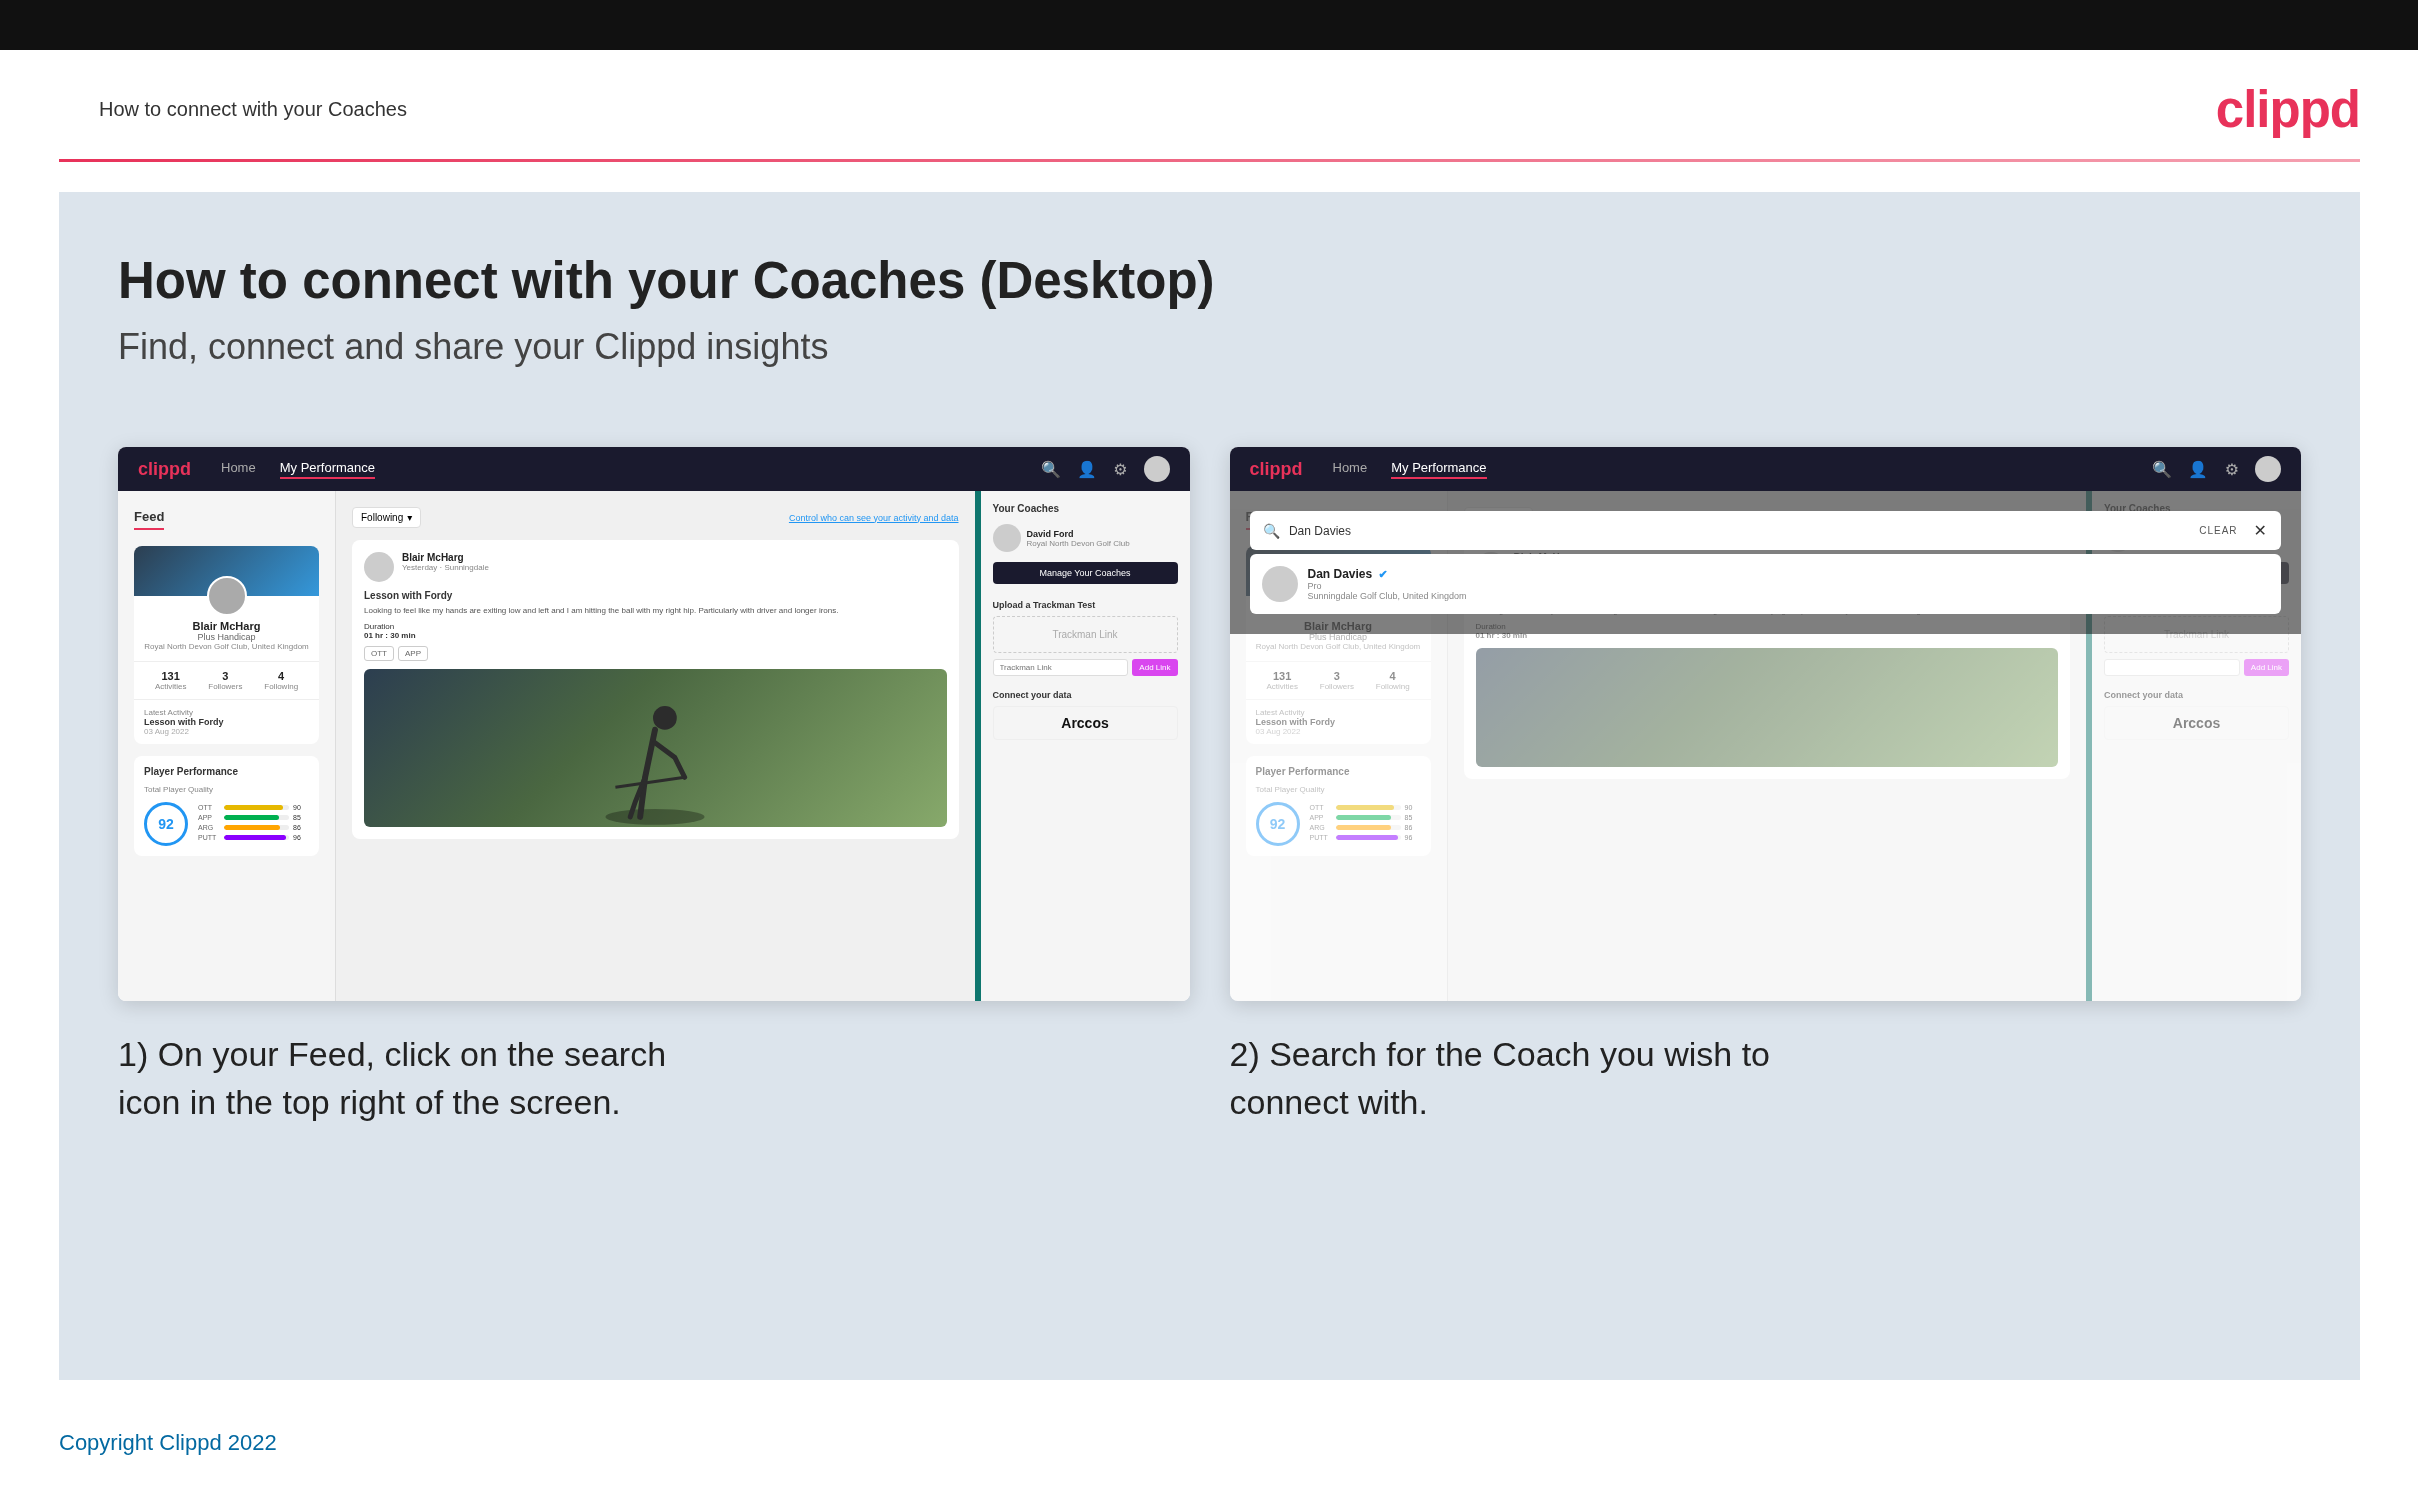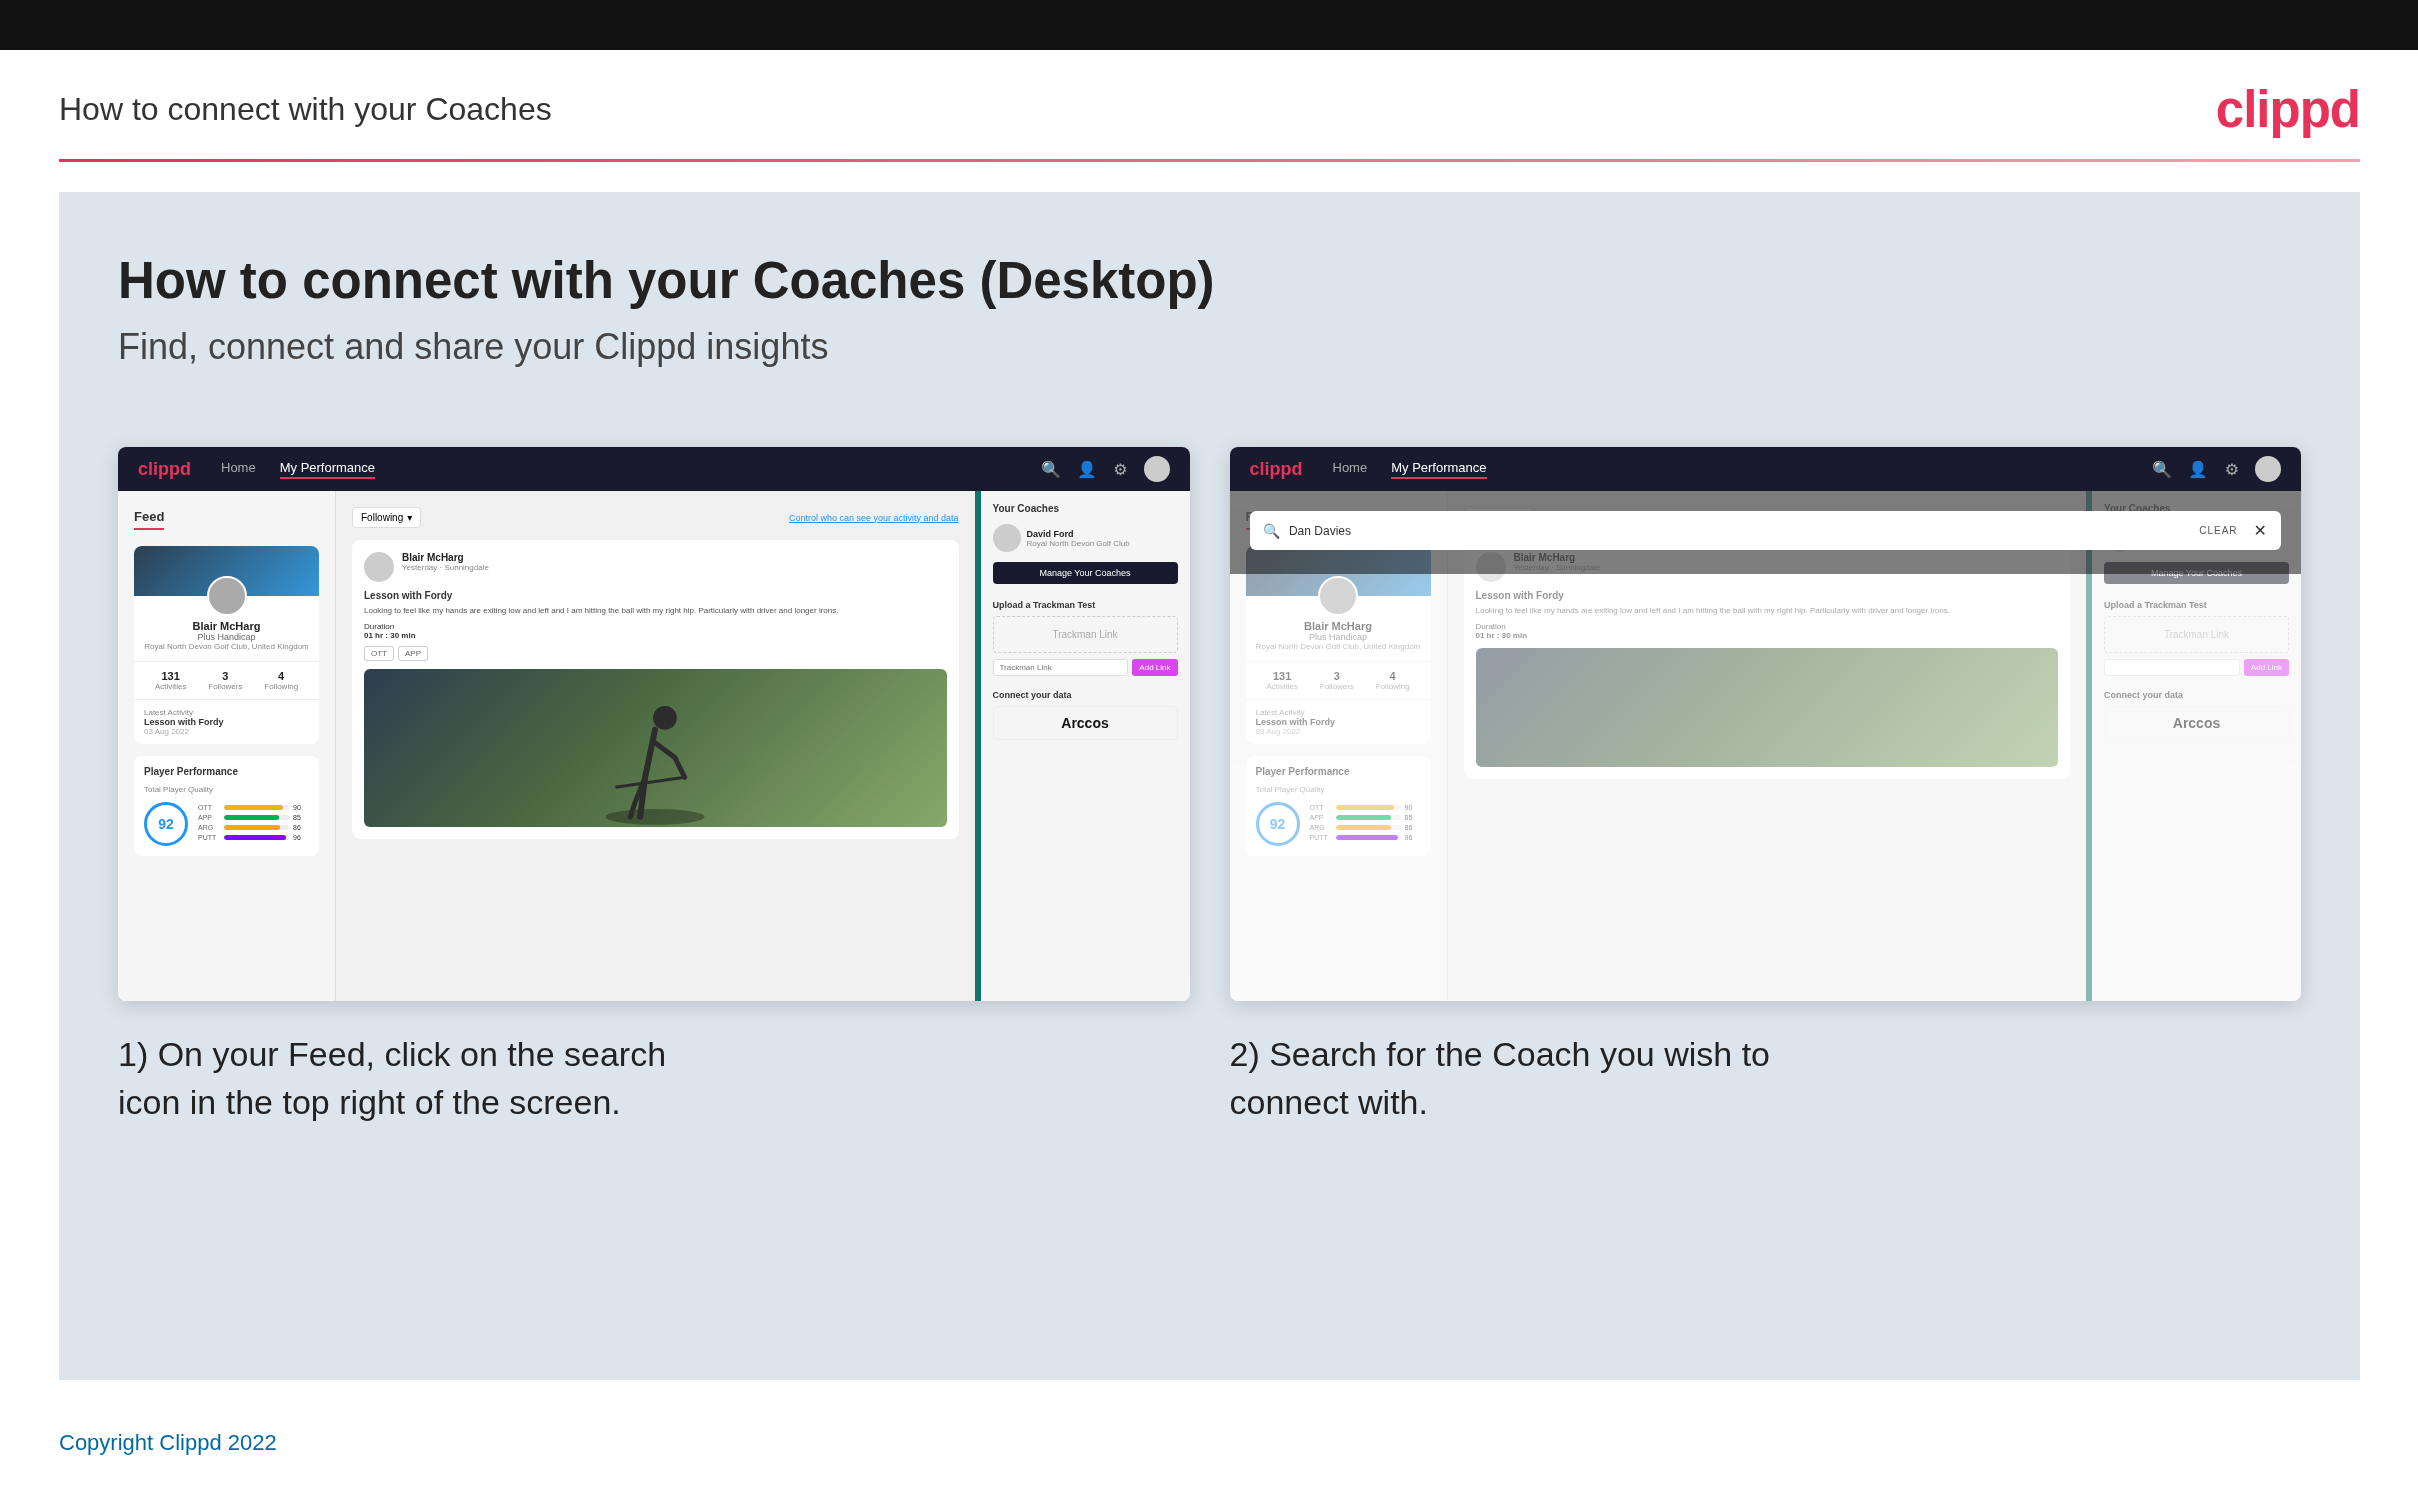--- a/index.html
+++ b/index.html
@@ -20,23 +20,24 @@
     
     .header {
       display: flex;
       align-items: center;
       justify-content: space-between;
       padding: 30px 59px 20px 59px;
       background: #fff;
     }
 
     .header-title {
-      font-size: 32px;
+      font-size: 20px;
       color: #333;
       font-weight: 400;
+      margin-left: 40px;
     }
 
     .logo {
       font-size: 51px;
       font-weight: 700;
       color: #e8325a;
       letter-spacing: -1px;
     }
 
     
@@ -864,20 +865,31 @@
           </div>
         </div>
 
         <div class="search-overlay">
           <div class="search-bar">
             <span class="search-icon-sm">🔍</span>
             <span class="search-input-text">Dan Davies</span>
             <span class="clear-btn">CLEAR</span>
             <span class="close-btn">✕</span>
           </div>
+          <div class="search-result">
+            <div class="result-avatar"></div>
+            <div>
+              <div class="result-name">
+                <span>Dan Davies</span>
+                <span style="color:#2196f3;font-size:11px;margin-left:3px">✔</span>
+              </div>
+              <div class="result-role">Pro</div>
+              <div class="result-club">Sunningdale Golf Club, United Kingdom</div>
+            </div>
+          </div>
         </div>
 
         <div class="app-body" style="opacity:0.5">
 
           <div class="app-sidebar">
             <div class="feed-tab">Feed</div>
             <div class="profile-card">
               <div class="profile-banner">
                 <div class="profile-avatar"></div>
               </div>

